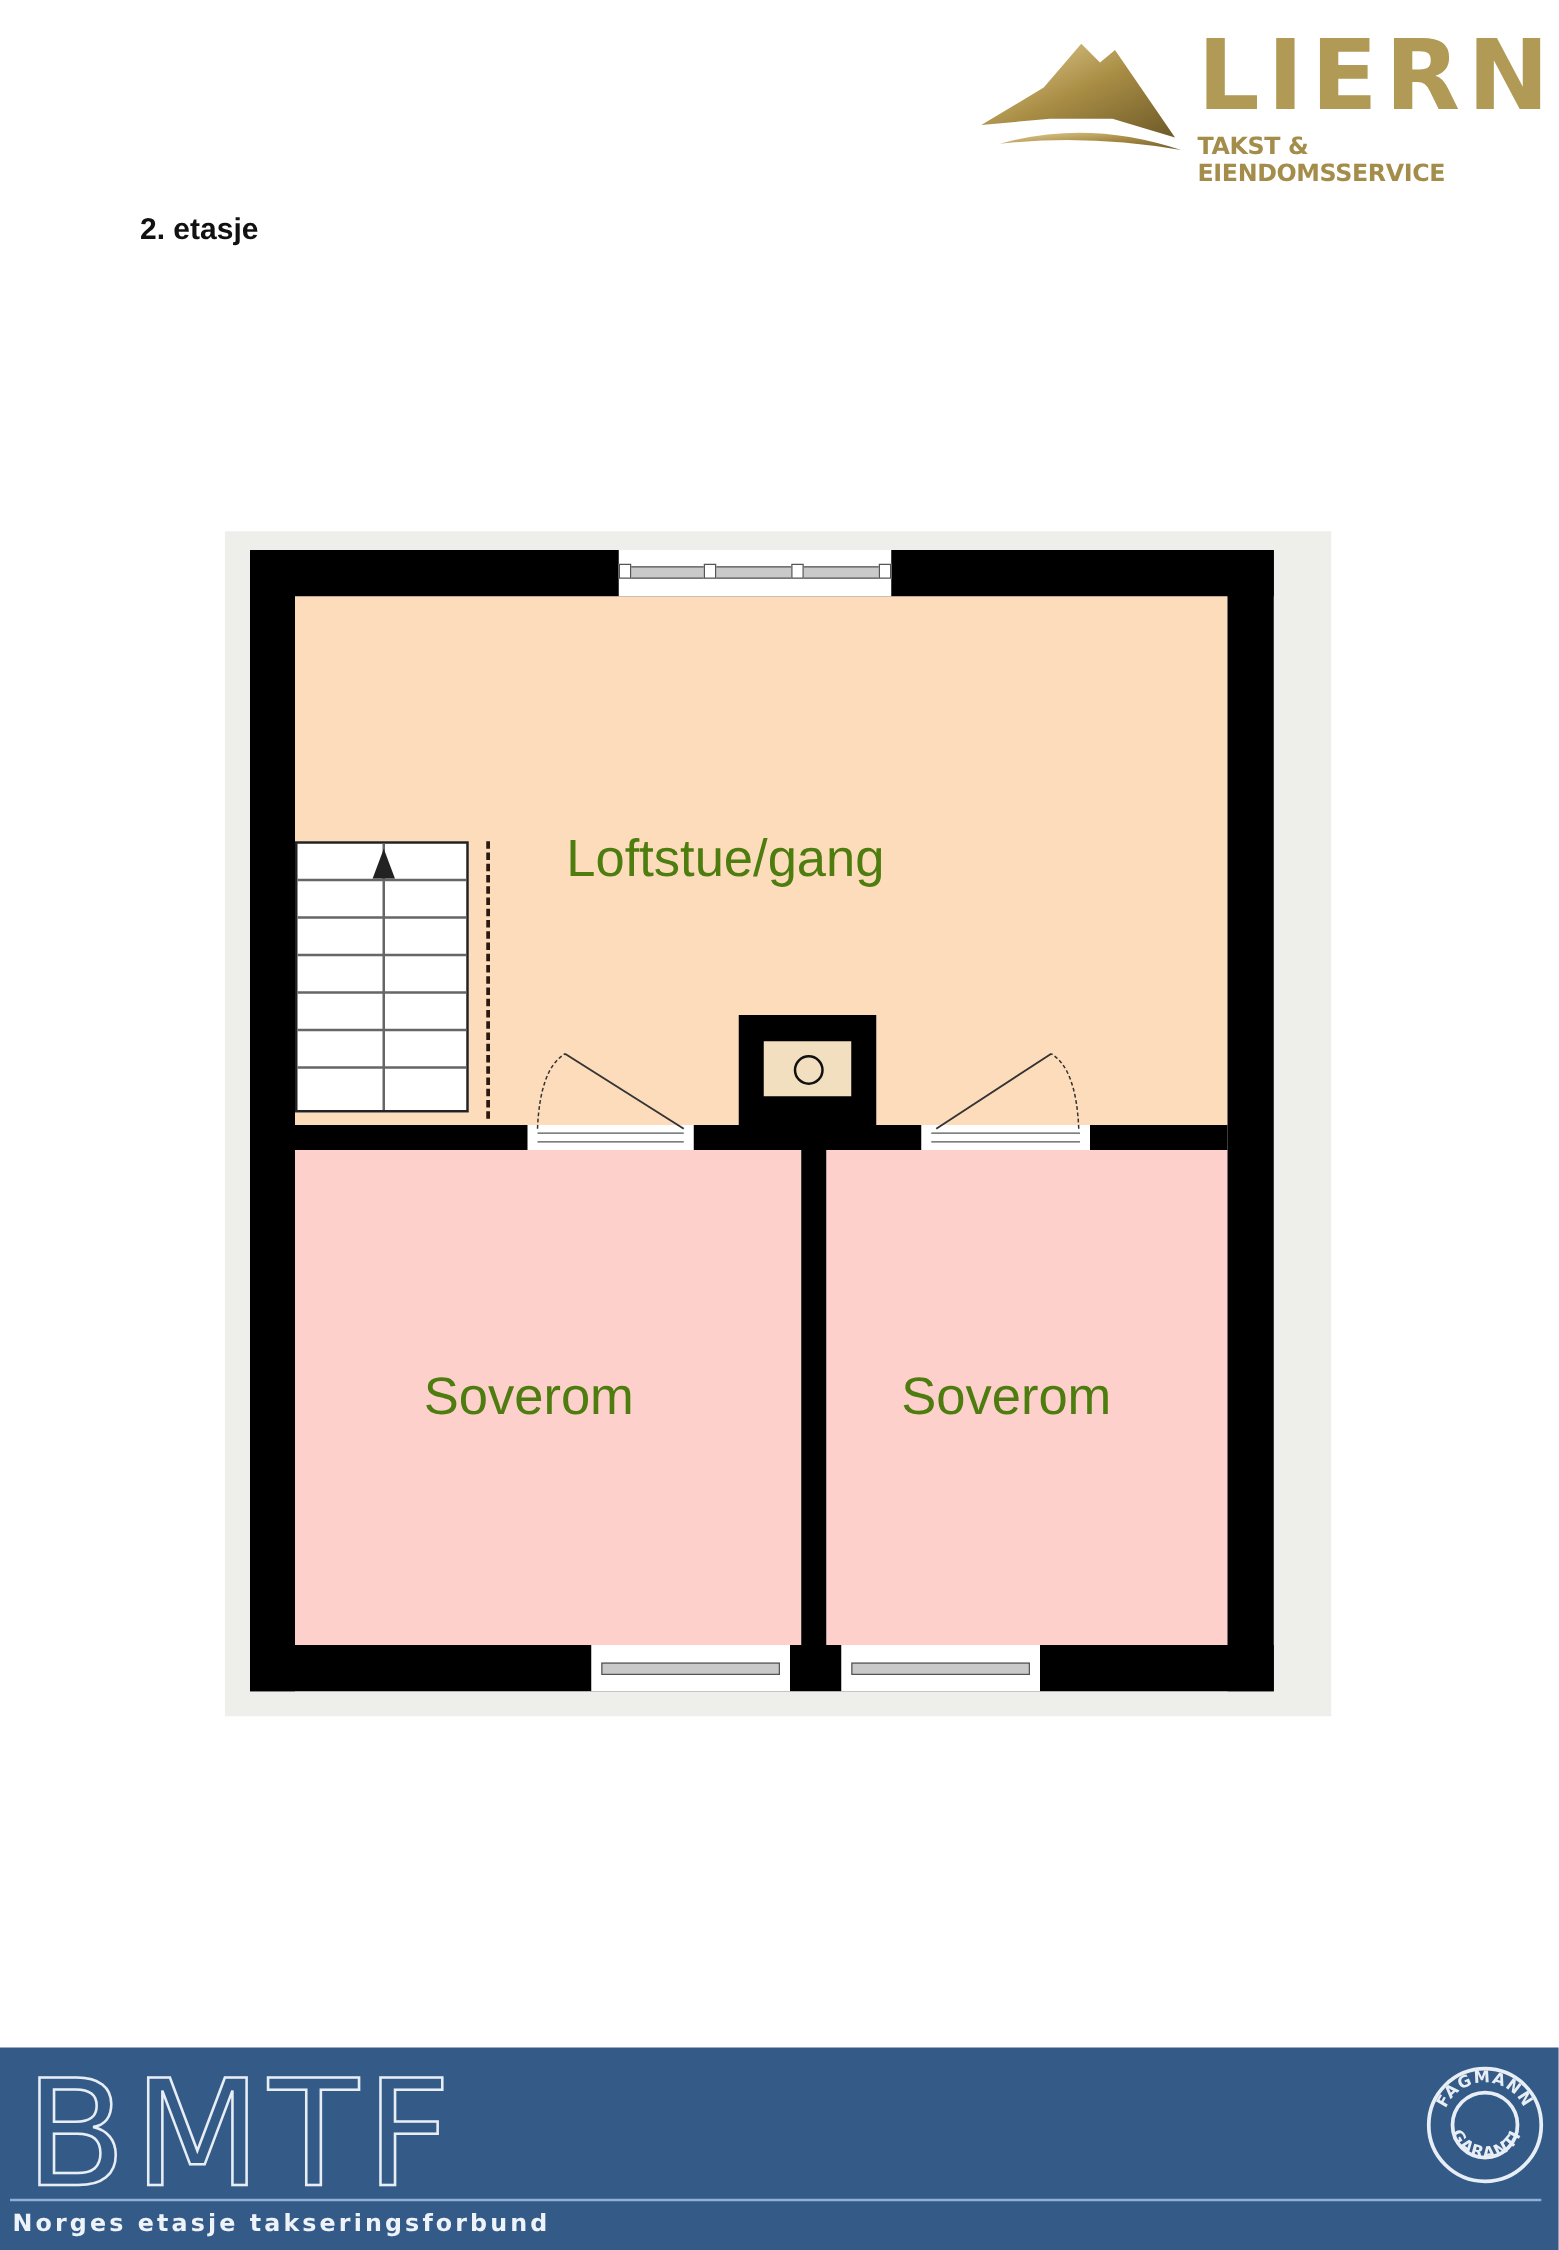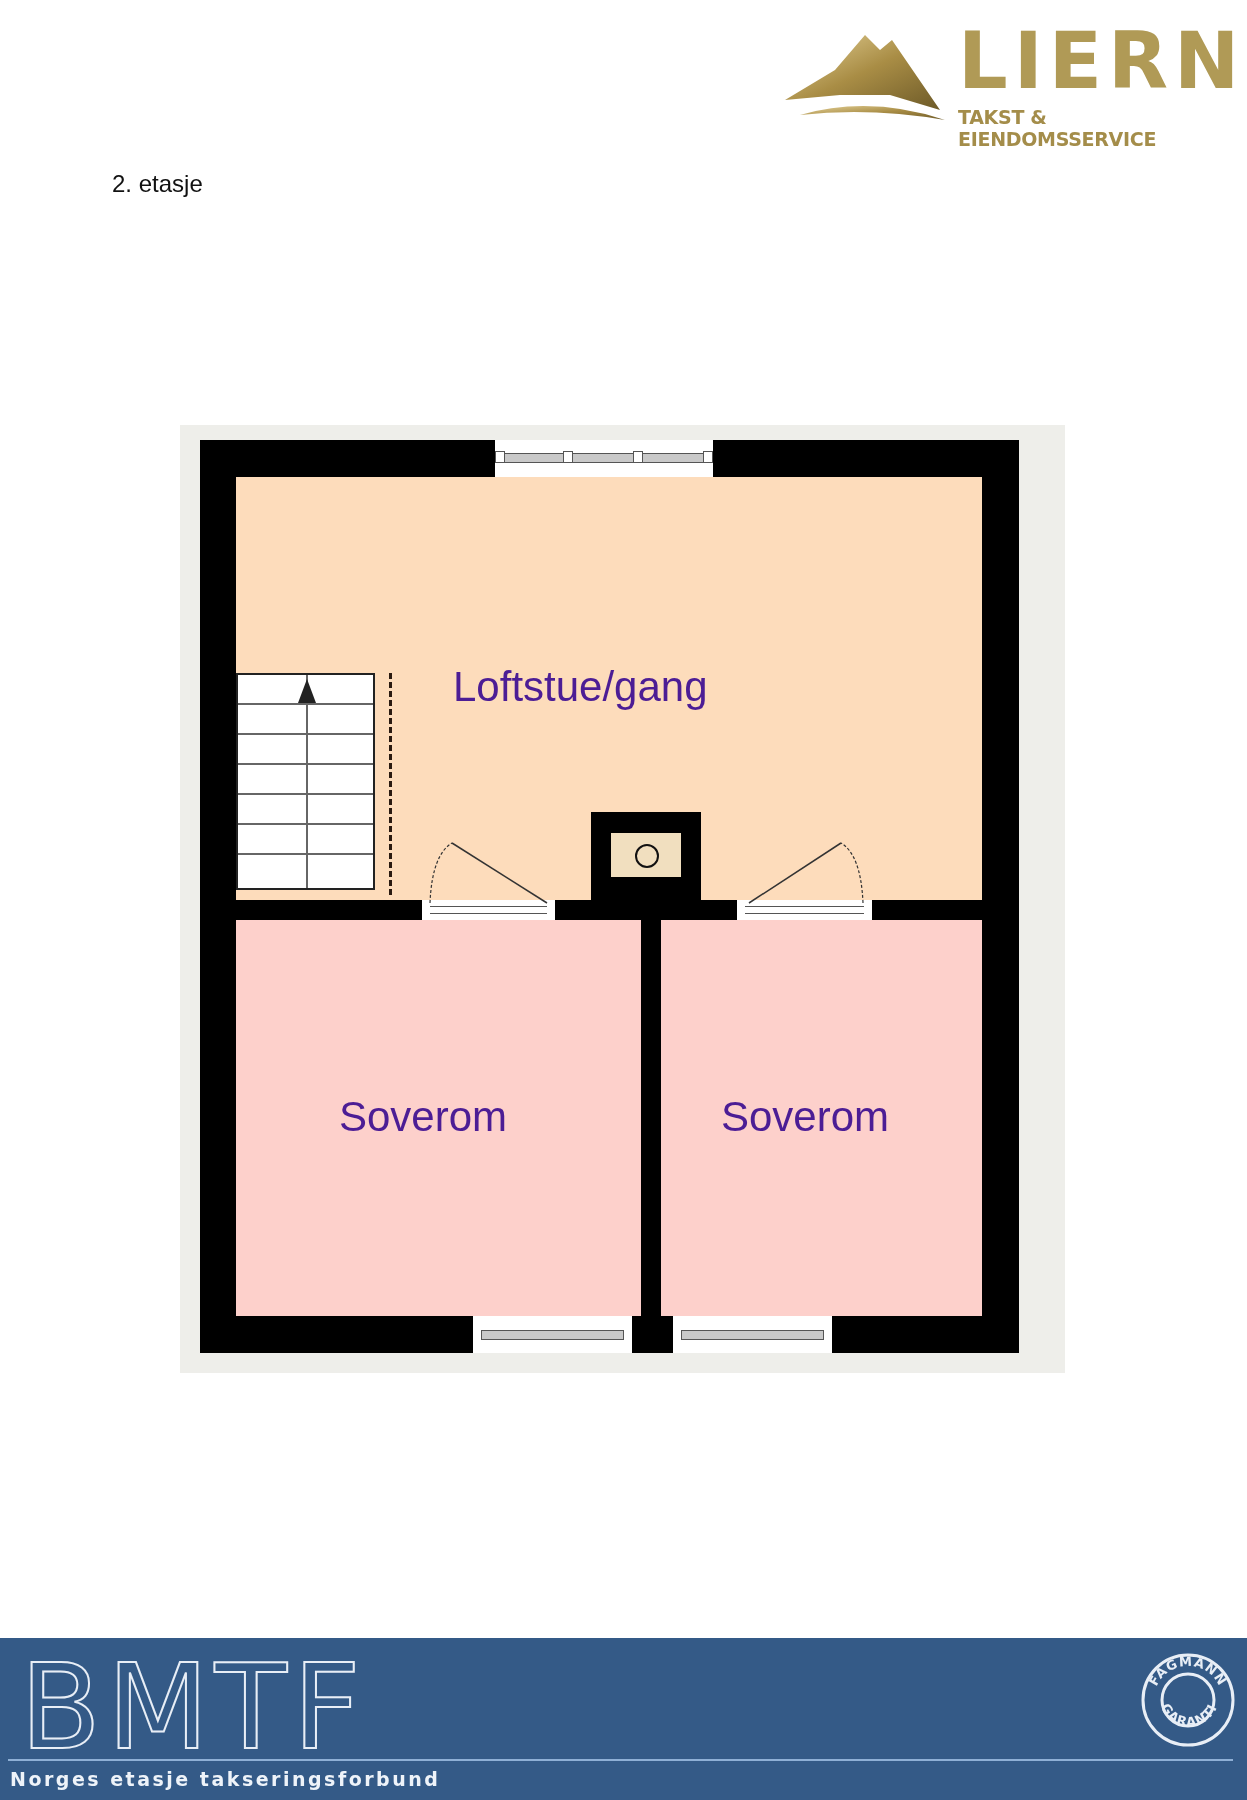--- a/index.html
+++ b/index.html
@@ -1,27 +1,27 @@
 <!DOCTYPE html>
 <html><head>
 <meta charset="utf-8">
 <style>
   html,body{margin:0;padding:0;background:#fff;}
   body{width:1247px;height:1800px;position:relative;overflow:hidden;font-family:"Liberation Sans",sans-serif;}
   .abs{position:absolute;}
   .logo-word{left:958px;top:22px;font-family:"DejaVu Sans",sans-serif;font-weight:bold;font-size:78px;letter-spacing:6px;color:#b09a56;line-height:1;}
   .logo-sub{left:958px;top:106px;font-family:"DejaVu Sans",sans-serif;font-weight:bold;font-size:19px;color:#a48d4a;letter-spacing:-0.3px;}
-  .title{left:112px;top:170px;font-size:24px;font-weight:normal;color:#111;text-align:center;}
+  .title{left:112px;top:170px;font-size:24px;font-weight:bold;color:#111;text-align:center;}
   .plan-bg{left:180px;top:425px;width:885px;height:948px;background:#eeeeea;}
   .wall{background:#000;}
   .room-loft{background:#fddcbb;}
   .room-bed{background:#fdd0cb;}
   .window{background:#fff;}
   .win-glass{position:absolute;left:8px;right:8px;height:8px;background:#c9c9c9;border:1px solid #555;}
-  .room-label{font-family:"Liberation Sans",sans-serif;color:#4c1d95;font-size:42px;white-space:nowrap;}
+  .room-label{font-family:"Liberation Sans",sans-serif;color:#4d7c0f;font-size:42px;white-space:nowrap;}
   .stairs{left:236px;top:673px;width:135px;height:213px;background:#fff;border:2px solid #222;}
   .step{position:absolute;left:0;right:0;height:2px;background:#666;}
   .stair-mid{position:absolute;left:68px;top:0;bottom:0;width:2px;background:#666;}
   .footer{left:0;top:1638px;width:1247px;height:162px;background:#345a87;}
   .bmtf{left:20px;top:1648px;font-family:"DejaVu Sans",sans-serif;font-weight:normal;font-size:118px;letter-spacing:6px;color:transparent;-webkit-text-stroke:2px #e8eef6;line-height:1;}
   .footer-line{left:8px;top:1759px;width:1225px;height:2px;background:#8fb0d6;}
   .tagline{left:10px;top:1768px;font-family:"DejaVu Sans",sans-serif;font-weight:bold;font-size:19px;letter-spacing:2.5px;color:#eef3f9;}
 </style>
 </head>
 <body>

